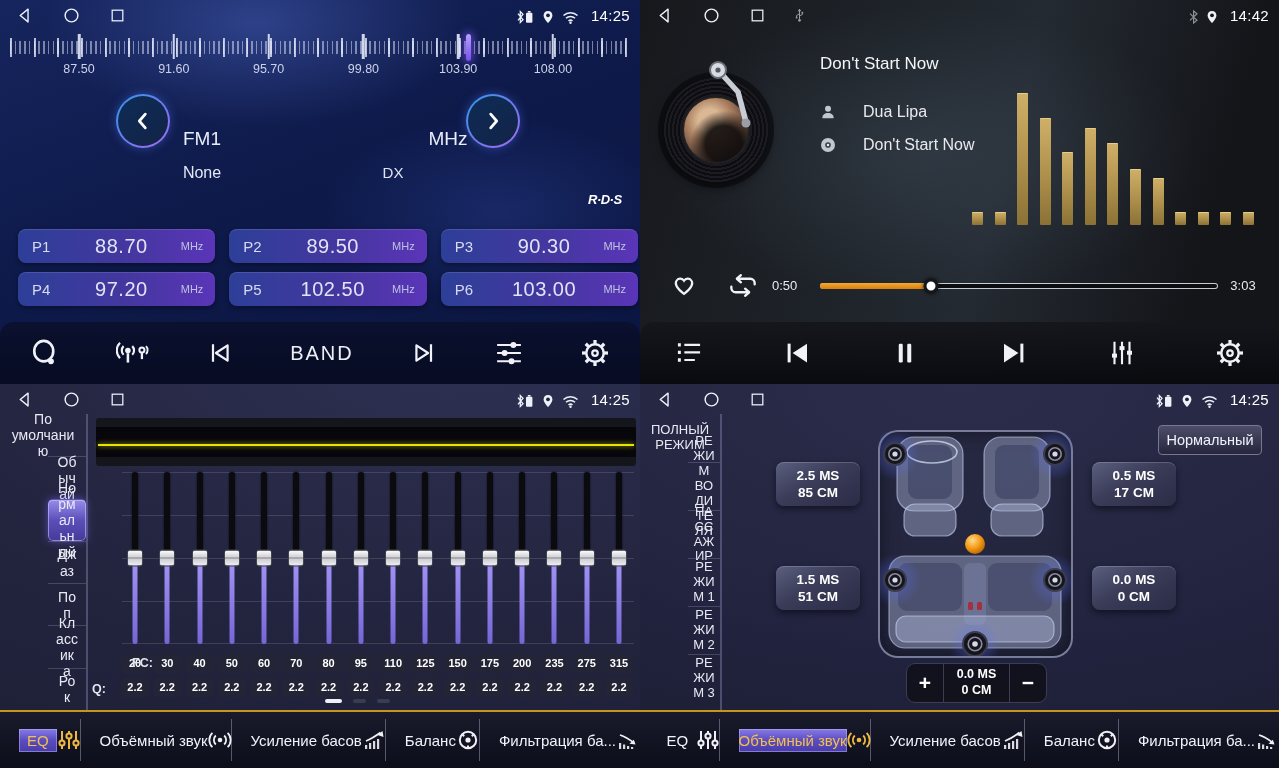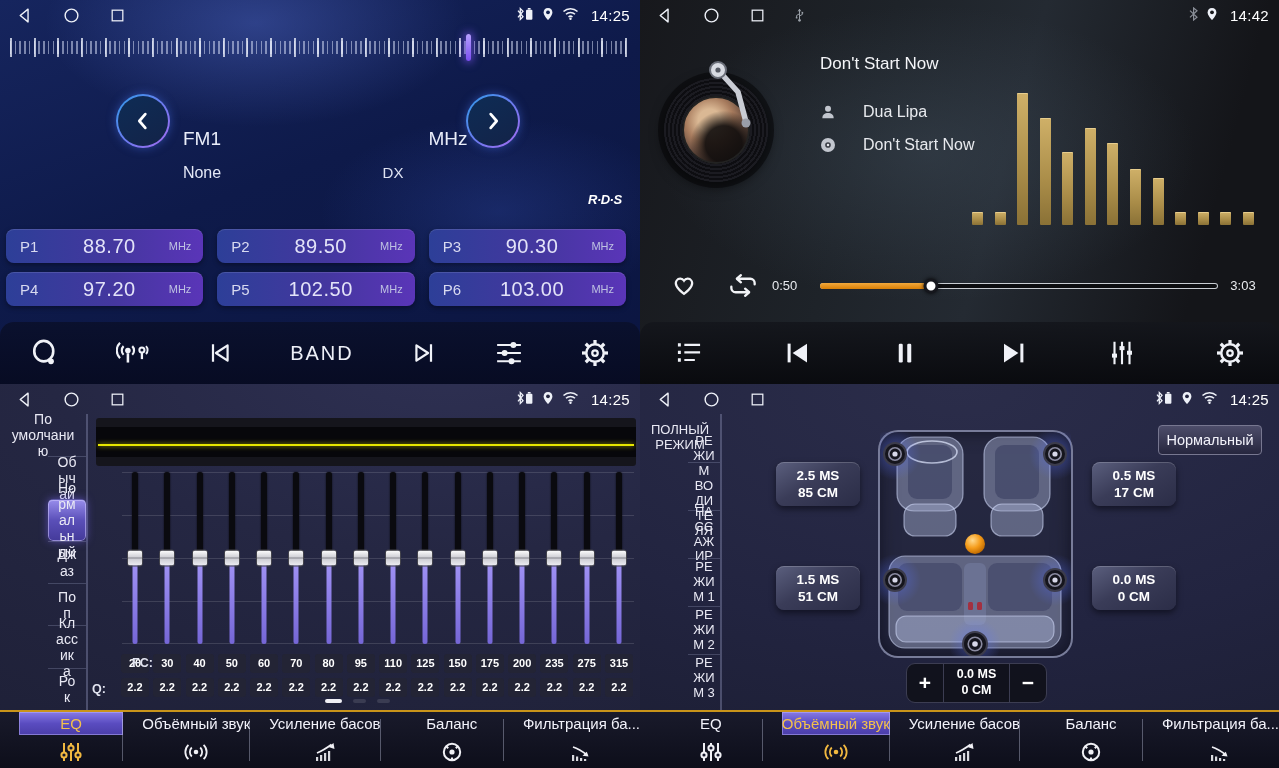--- a/index.html
+++ b/index.html
@@ -19,21 +19,21 @@
   #q-eq      { left:0; top:384px; width:640px; height:384px;
     background: radial-gradient(140% 120% at 70% -10%, #2f3154 0%, #252743 45%, #1e2037 100%); }
   #q-staging { left:640px; top:384px; width:639px; height:384px;
     background: radial-gradient(150% 130% at 50% 0%, #2b2d4a 0%, #222440 50%, #191b2d 100%); }
 
   
   .statusbar { position:absolute; left:0; right:0; top:0; height:30px; display:flex; align-items:center;
                padding:0 10px; color:#eef1f8; z-index:5; }
   .nav-group { display:flex; align-items:center; gap:30px; padding-left:6px; }
   .nav-group svg { display:block; }
-  .sb-right { margin-left:auto; display:flex; align-items:flex-start; gap:8px; }
+  .sb-right { margin-left:auto; display:flex; align-items:flex-end; gap:8px; }
   .sb-time { font-size:15px; color:#fff; margin-left:4px; letter-spacing:.3px; }
   .sb-ico svg { display:block; }
 
   
   .dial { position:absolute; left:10px; right:10px; top:32px; height:30px; }
   .dial .minor { position:absolute; left:0; right:0; top:9px; height:13px;
     background:repeating-linear-gradient(90deg, rgba(225,232,255,.50) 0 1.5px, transparent 1.5px 4.73px); }
   .dial .medium { position:absolute; left:0; right:0; top:6px; height:19px;
     background:repeating-linear-gradient(90deg, rgba(240,244,255,.75) 0 2px, transparent 2px 23.65px); }
   .dial-indicator { position:absolute; left:456px; top:2px; width:5px; height:27px; border-radius:3px;
@@ -50,21 +50,21 @@
   #btn-prev-freq { left:116px; top:94px; }
   #btn-next-freq { left:466px; top:94px; }
   .band-name  { position:absolute; left:172px; top:128px; width:60px; text-align:center; font-size:19px; color:#e9edf9; }
   .freq-big   { position:absolute; left:230px; top:90px; width:180px; text-align:center;
                 font-size:45px; font-weight:bold; letter-spacing:1px; color:#f8f6ff; text-shadow:0 0 14px rgba(160,150,255,.35); }
   .freq-unit  { position:absolute; left:418px; top:128px; width:60px; text-align:center; font-size:19px; color:#e9edf9; }
   .radio-sub-left  { position:absolute; left:172px; top:164px; width:60px; text-align:center; font-size:16px; color:#e4e8f6; }
   .radio-sub-right { position:absolute; left:376px; top:164px; width:34px; text-align:center; font-size:15px; color:#dfe3f2; }
   .rds-badge { position:absolute; left:588px; top:192px; font-size:13px; font-weight:bold; font-style:italic;
                color:#fff; letter-spacing:-0.5px; }
-  .preset-grid { position:absolute; left:6px; top:229px; width:620px; display:grid;
+  .preset-grid { position:absolute; left:18px; top:229px; width:620px; display:grid;
                  grid-template-columns:1fr 1fr 1fr; grid-auto-rows:34px; column-gap:14px; row-gap:9px; }
   .preset-btn { position:relative; border-radius:8px; display:flex; align-items:center;
     background:linear-gradient(90deg,#2d3f98 0%,#44379f 55%,#5a35b8 100%);
     box-shadow:inset 0 1px 0 rgba(255,255,255,.12), 0 2px 5px rgba(0,0,10,.4); cursor:pointer; }
   .preset-id   { font-size:15px; color:#d8daf0; padding-left:14px; width:44px; }
   .preset-val  { flex:1; text-align:center; font-size:20px; color:#e3e3f8; letter-spacing:.5px; }
   .preset-unit { font-size:11px; color:#bfc2e2; padding-right:12px; }
   .toolbar { position:absolute; left:0; right:0; bottom:0; height:62px; display:flex; align-items:center;
              justify-content:space-between; border-radius:14px 14px 0 0; color:#f0f2f8; z-index:4; }
   #q-radio .toolbar { padding:0 30px; background:linear-gradient(180deg, rgba(10,16,44,.92), rgba(7,11,34,.97)); }
@@ -112,21 +112,21 @@
                color:#e9e9f4; overflow-wrap:anywhere; line-height:1.15; cursor:pointer; }
   .side-item + .side-item { border-top:1px solid rgba(150,155,190,.30);margin-left:48px; }
   #q-eq .side-menu { width:88px; }
   #q-eq .side-item { height:42.3px; font-size:14px; padding:0 8px; }
   #q-staging .side-menu { width:82px; }
   #q-staging .side-item { height:48px; font-size:13px; font-weight:normal; padding:0 5px; }
   .side-item.active { background:linear-gradient(180deg,#978ceb 0%,#5a4fb8 50%,#443a9a 100%);
                border-radius:5px; box-shadow:0 0 8px rgba(120,100,240,.6), inset 0 0 0 1px rgba(210,200,255,.55); }
   .tabbar { position:absolute; left:0; right:0; bottom:0; height:58px; display:flex;
             border-top:2px solid #c9941a; background:linear-gradient(180deg,#191a2b,#0d0e1a); z-index:6; }
-  .tab { flex:1; display:flex; flex-direction:column; align-items:center; position:relative; cursor:pointer;margin-left:19px; }
+  .tab { flex:1; display:flex; flex-direction:row; align-items:center; position:relative; cursor:pointer;margin-left:19px; }
   .tab:not(:last-child)::after { content:""; position:absolute; right:0; top:7px; bottom:7px; width:1px;
             background:rgba(190,195,220,.40); }
   .tab-label { width:100%; line-height:23px; font-size:15px; color:#f2f2fa; text-align:center;
             white-space:nowrap; overflow:hidden; }
   .tab-label.active { background:linear-gradient(180deg,#877ae6,#5a4cc0 50%,#4a3da8);
             color:#f3c14b; box-shadow:inset 0 0 0 1px rgba(190,180,255,.5); }
   .tab-icon { height:33px; display:flex; align-items:center; color:#f0f0f5; }
   .tab.active .tab-icon { color:#f0b840; }
   .tab-icon svg { display:none; width:24px; height:24px; }
   .tab-icon[data-icon="eq"] .ic-eq,
@@ -227,20 +227,29 @@
           </span>
         <span class="sb-time">14:25</span>
       </span>
     </header>
 
     <div class="dial">
       <div class="minor"></div>
       <div class="medium"></div>
       <div class="dial-indicator"></div>
     </div>
+    <div class="freq-labels">
+
+    <span class="freq-label">87.50</span>
+        <span class="freq-label">91.60</span>
+        <span class="freq-label">95.70</span>
+        <span class="freq-label">99.80</span>
+        <span class="freq-label">103.90</span>
+        <span class="freq-label">108.00</span>
+      </div>
 
     <div class="tune-btn" id="btn-prev-freq">
       <svg width="22" height="22" viewBox="0 0 24 24">
           <path d="M14.5 4.5 L8 12 L14.5 19.5" fill="none" stroke="#fff" stroke-width="3" stroke-linecap="round" stroke-linejoin="round"></path>
         </svg>
     </div>
     <div class="tune-btn" id="btn-next-freq">
       <svg width="22" height="22" viewBox="0 0 24 24">
           <path d="M9.5 4.5 L16 12 L9.5 19.5" fill="none" stroke="#fff" stroke-width="3" stroke-linecap="round" stroke-linejoin="round"></path>
         </svg>

